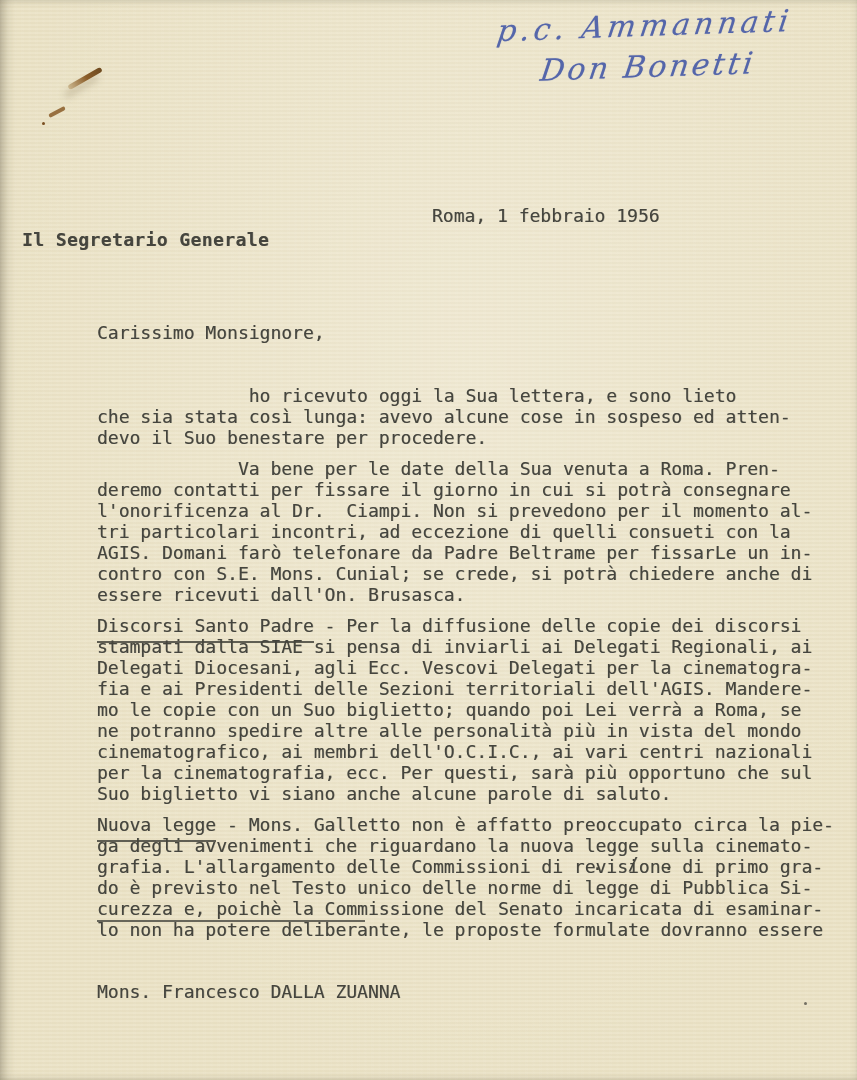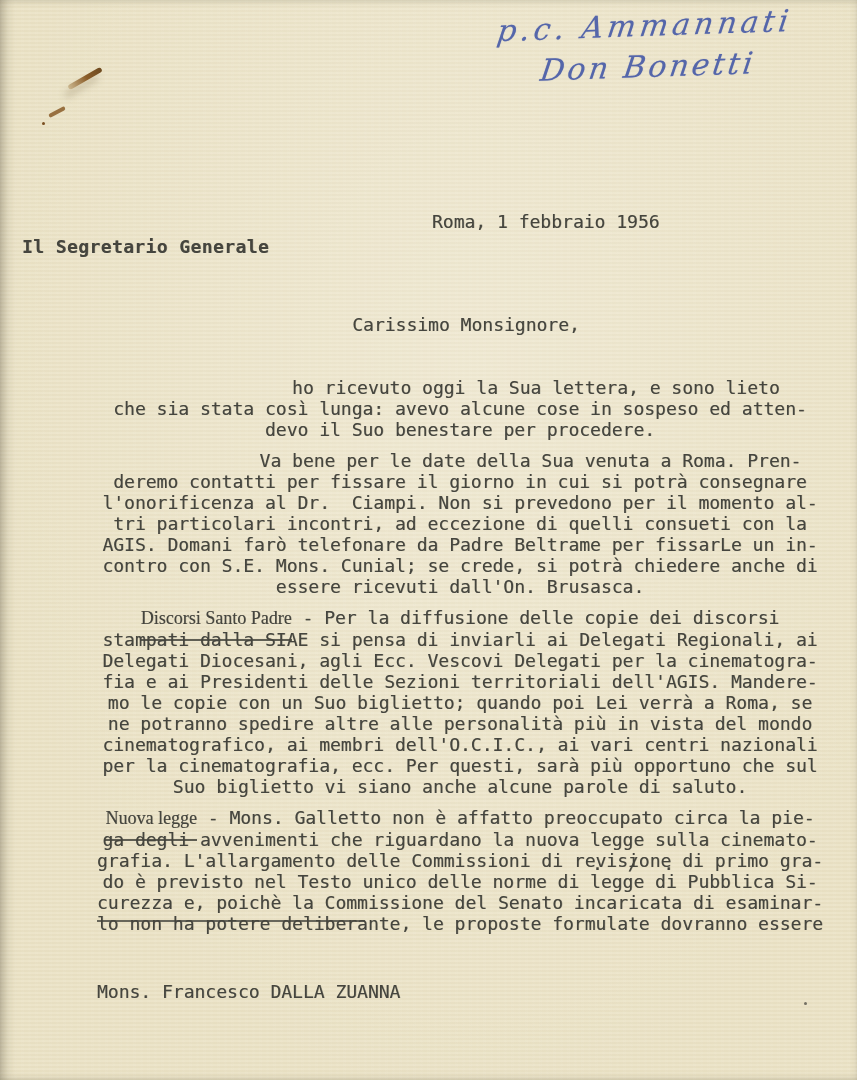--- a/index.html
+++ b/index.html
@@ -19,28 +19,28 @@
       inset 0 6px 10px -8px rgba(85,78,60,0.25),
       inset 0 -6px 10px -8px rgba(85,78,60,0.25);
     font-family: "DejaVu Sans Mono", "Liberation Mono", monospace;
     color: #45453e;
   }
   .type {
     white-space: pre;
     font-size: 18px;
     text-shadow: 0.5px 0.3px 0.5px rgba(68,68,60,0.45);
   }
-  .header-block { position: absolute; left: 22px; top: 177px; line-height: 28px; }
+  .header-block { position: absolute; left: 22px; top: 170px; line-height: 28px; }
   .sender-title { font-weight: bold; letter-spacing: 0.4px; }
-  .dateline { position: absolute; left: 432px; top: 208px; line-height: 28px; }
+  .dateline { position: absolute; left: 432px; top: 202px; line-height: 28px; }
 
-  .body-block { position: absolute; left: 97px; top: 272px; line-height: 21px; text-align: center; }
+  .body-block { position: absolute; left: 97px; top: 280px; line-height: 21px; }
   .para { margin: 0 12px 10px 0; }
   .line { min-height: 21px; }
-  .underline { border-bottom: 2px solid rgba(70,70,62,0.85); padding-bottom: 11px; font-family: Liberation Serif, serif; }
+  .underline { border-bottom: 2px solid rgba(70,70,62,0.85); padding-bottom: 5px; }
 
   .continuation-marker {
     position: absolute; left: 592px; top: 853px;
     font-size: 18px; letter-spacing: 7px; white-space: pre;
   }
 
   .footer-block { position: absolute; left: 97px; top: 868px; line-height: 26px; }
   .overline-rule { width: 268px; border-top: 2px solid rgba(70,70,62,0.8); margin-bottom: 5px; }
 
   .hand-note {

